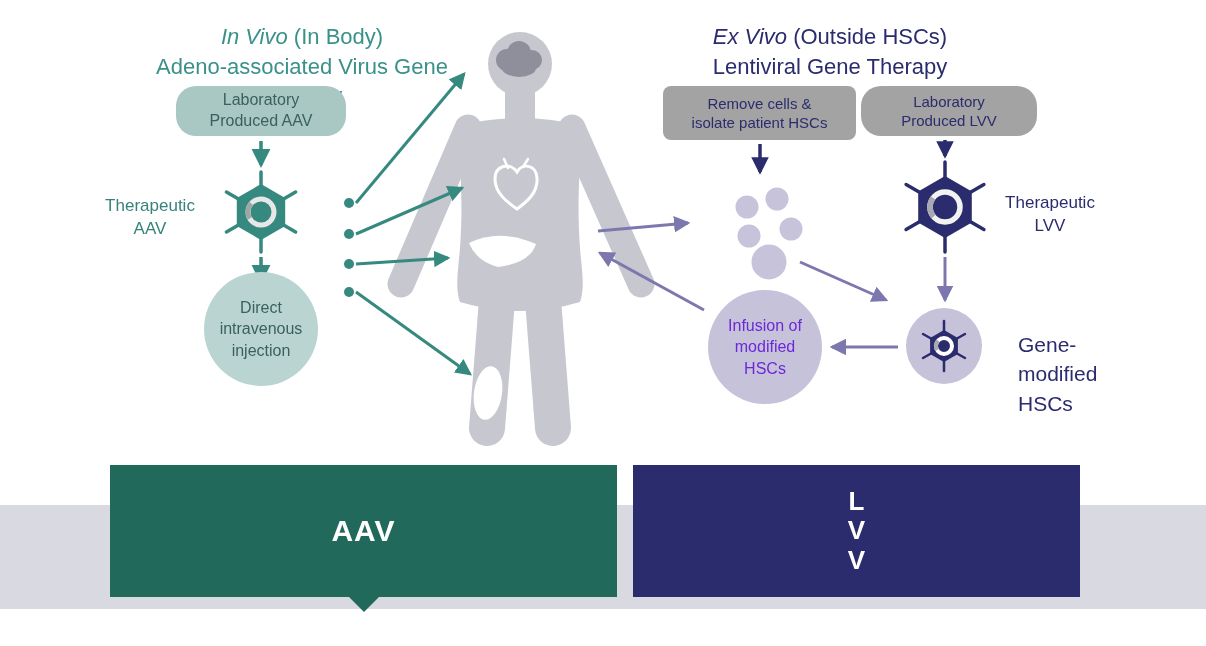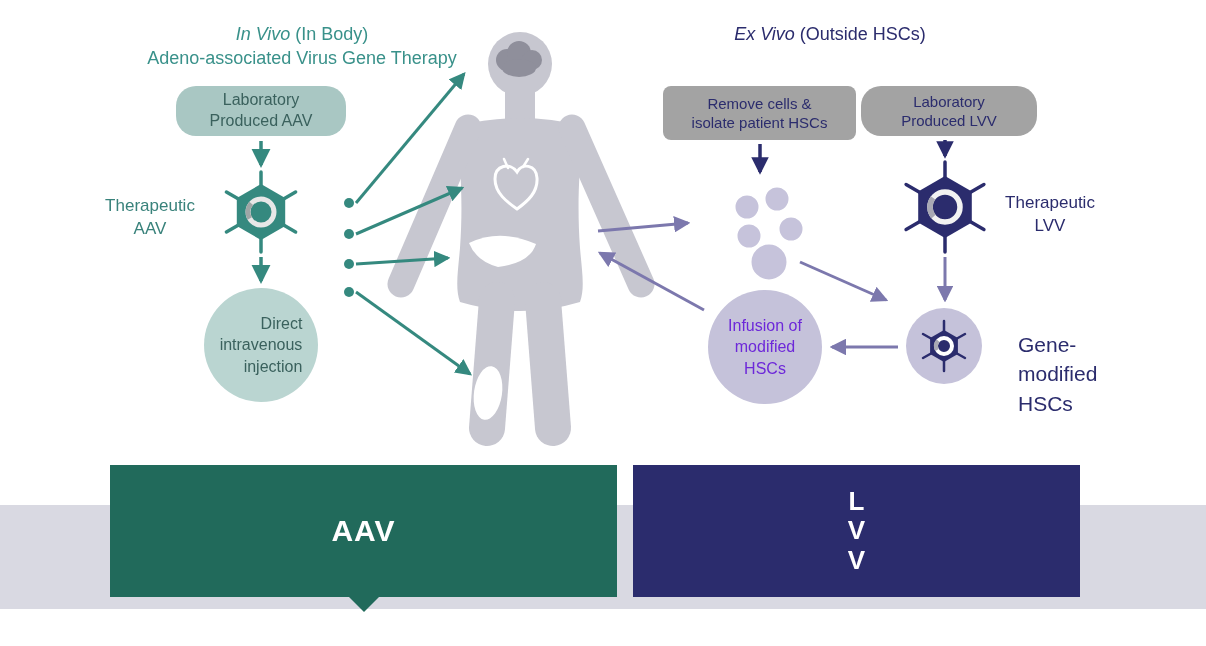--- a/index.html
+++ b/index.html
@@ -2,21 +2,21 @@
 <html><head>
 <meta charset="utf-8">
 <style>
   * { margin:0; padding:0; box-sizing:border-box; }
   html,body { background:#ffffff; }
   body { font-family:"Liberation Sans", sans-serif; }
   #canvas { position:relative; width:1206px; height:646px; background:#ffffff; overflow:hidden; }
   .abs { position:absolute; }
   .pre { white-space:pre-line; }
   .center { display:flex; align-items:center; justify-content:center; text-align:center; }
-  .t-title { text-align:center; font-size:18px; line-height:1.35; font-weight:500; }
+  .t-title { text-align:center; font-size:22px; line-height:1.35; font-weight:500; }
   .teal-text { color:#39918a; }
   .navy-text { color:#2b2c6d; }
   .soft-box { border-radius:20px; font-size:16px; line-height:1.3; }
   .teal-box { background:#a9c7c3; color:#3a615d; }
   .purple-box { background:#a3a3a3; color:#2b2c6d; font-size:15px; }
   .circle { border-radius:50%; font-size:16px; line-height:1.32; }
   .teal-circle { background:#bad5d1; color:#3a615d; }
   .purple-circle { background:#c5c2da; color:#6d28d9; }
   .virus-label-teal { color:#39827b; font-size:17px; line-height:1.35; text-align:center; }
   .virus-label-navy { color:#2b2c6d; font-size:17px; line-height:1.35; text-align:center; }
@@ -140,27 +140,28 @@
     <line x1="704" y1="310" x2="600" y2="253" stroke="#7c78ad" stroke-width="3" marker-end="url(#mp)"></line>
   </svg>
 
   <div class="abs t-title teal-text" style="left:117px; top:22px; width:370px;">
     <div><i>In Vivo</i><span> (In Body)</span></div>
     <div>Adeno-associated Virus Gene Therapy</div>
   </div>
 
   <div class="abs t-title navy-text" style="left:645px; top:22px; width:370px;">
     <div><i>Ex Vivo</i><span> (Outside HSCs)</span></div>
+    <div>Lentiviral Gene Therapy</div>
   </div>
 
   <div class="abs center pre soft-box teal-box" style="left:176px; top:86px; width:170px; height:50px;">Laboratory
 Produced AAV</div>
   <div class="abs pre virus-label-teal" style="left:95px; top:195px; width:110px;">Therapeutic
 AAV</div>
-  <div class="abs center pre circle teal-circle" style="left:204px; top:288px; width:114px; height:114px;text-align:right;">Direct
+  <div class="abs center pre circle teal-circle" style="left:204px; top:272px; width:114px; height:114px;">Direct
 intravenous
 injection</div>
 
   <div class="abs center pre soft-box purple-box" style="left:663px; top:86px; width:193px; height:54px; border-radius:8px;">Remove cells &amp;
 isolate patient HSCs</div>
   <div class="abs center pre soft-box purple-box" style="left:861px; top:86px; width:176px; height:50px;">Laboratory
 Produced LVV</div>
   <div class="abs pre virus-label-navy" style="left:995px; top:192px; width:110px;">Therapeutic
 LVV</div>
   <div class="abs center pre circle purple-circle" style="left:708px; top:290px; width:114px; height:114px;">Infusion of

